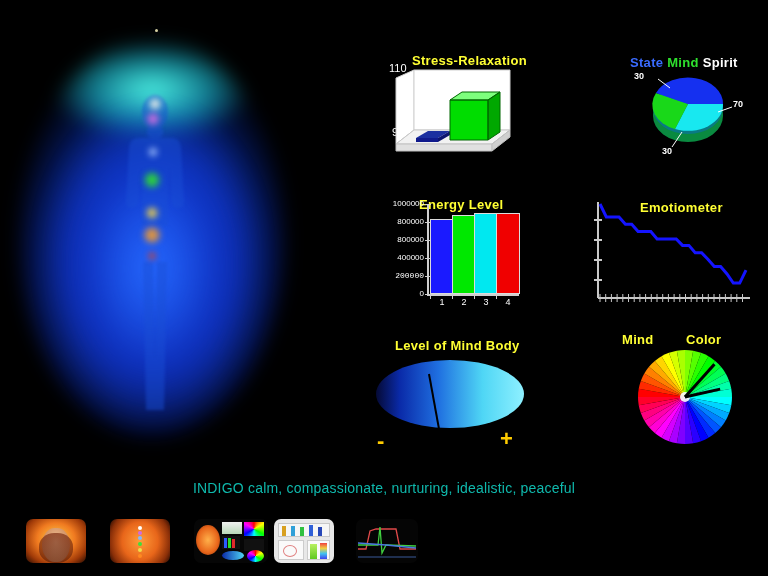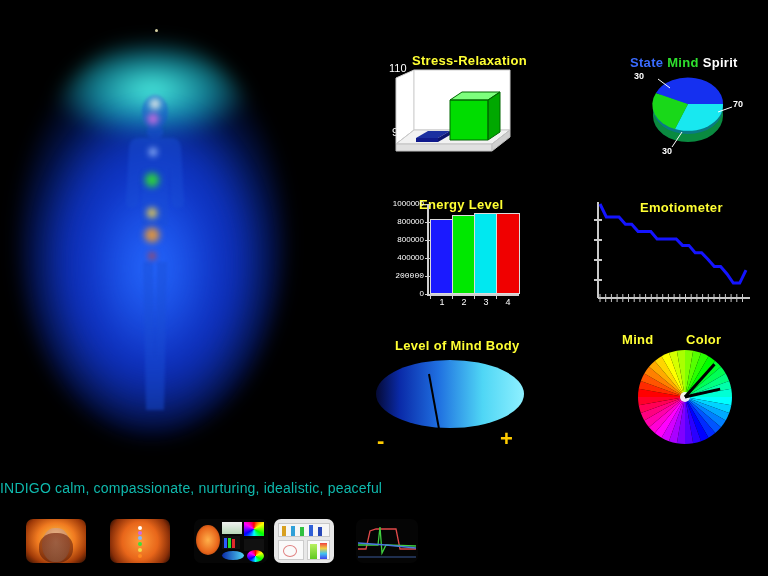--- a/index.html
+++ b/index.html
@@ -68,21 +68,21 @@
     position:absolute; left:10px; top:28px; width:148px; height:68px; border-radius:50%;
     background:linear-gradient(90deg,#050a35 0%,#0a2aa8 16%,#1f6fe0 42%,#4fd6f5 72%,#8ef0ff 100%);
   }
   .sgn { position:absolute; color:#ffcc00; font-size:22px; font-weight:bold; }
 
   
   #color-wheel { position:absolute; left:610px; top:330px; width:160px; height:125px; }
 
   
   #status-line {
-    position:absolute; left:0; right:0; top:480px; 
+    position:absolute; left:0; right:0; top:480px; text-align:center;
     color:#0fb9ad; font-size:14px; letter-spacing:.2px;
   }
 
   
   #toolbar { position:absolute; left:0; top:508px; width:768px; height:68px; }
   .thumb {
     position:absolute; width:60px; height:44px; border-radius:7px; overflow:hidden;
     background:#000;
   }
   .thumb-inner { position:absolute; inset:0; }

